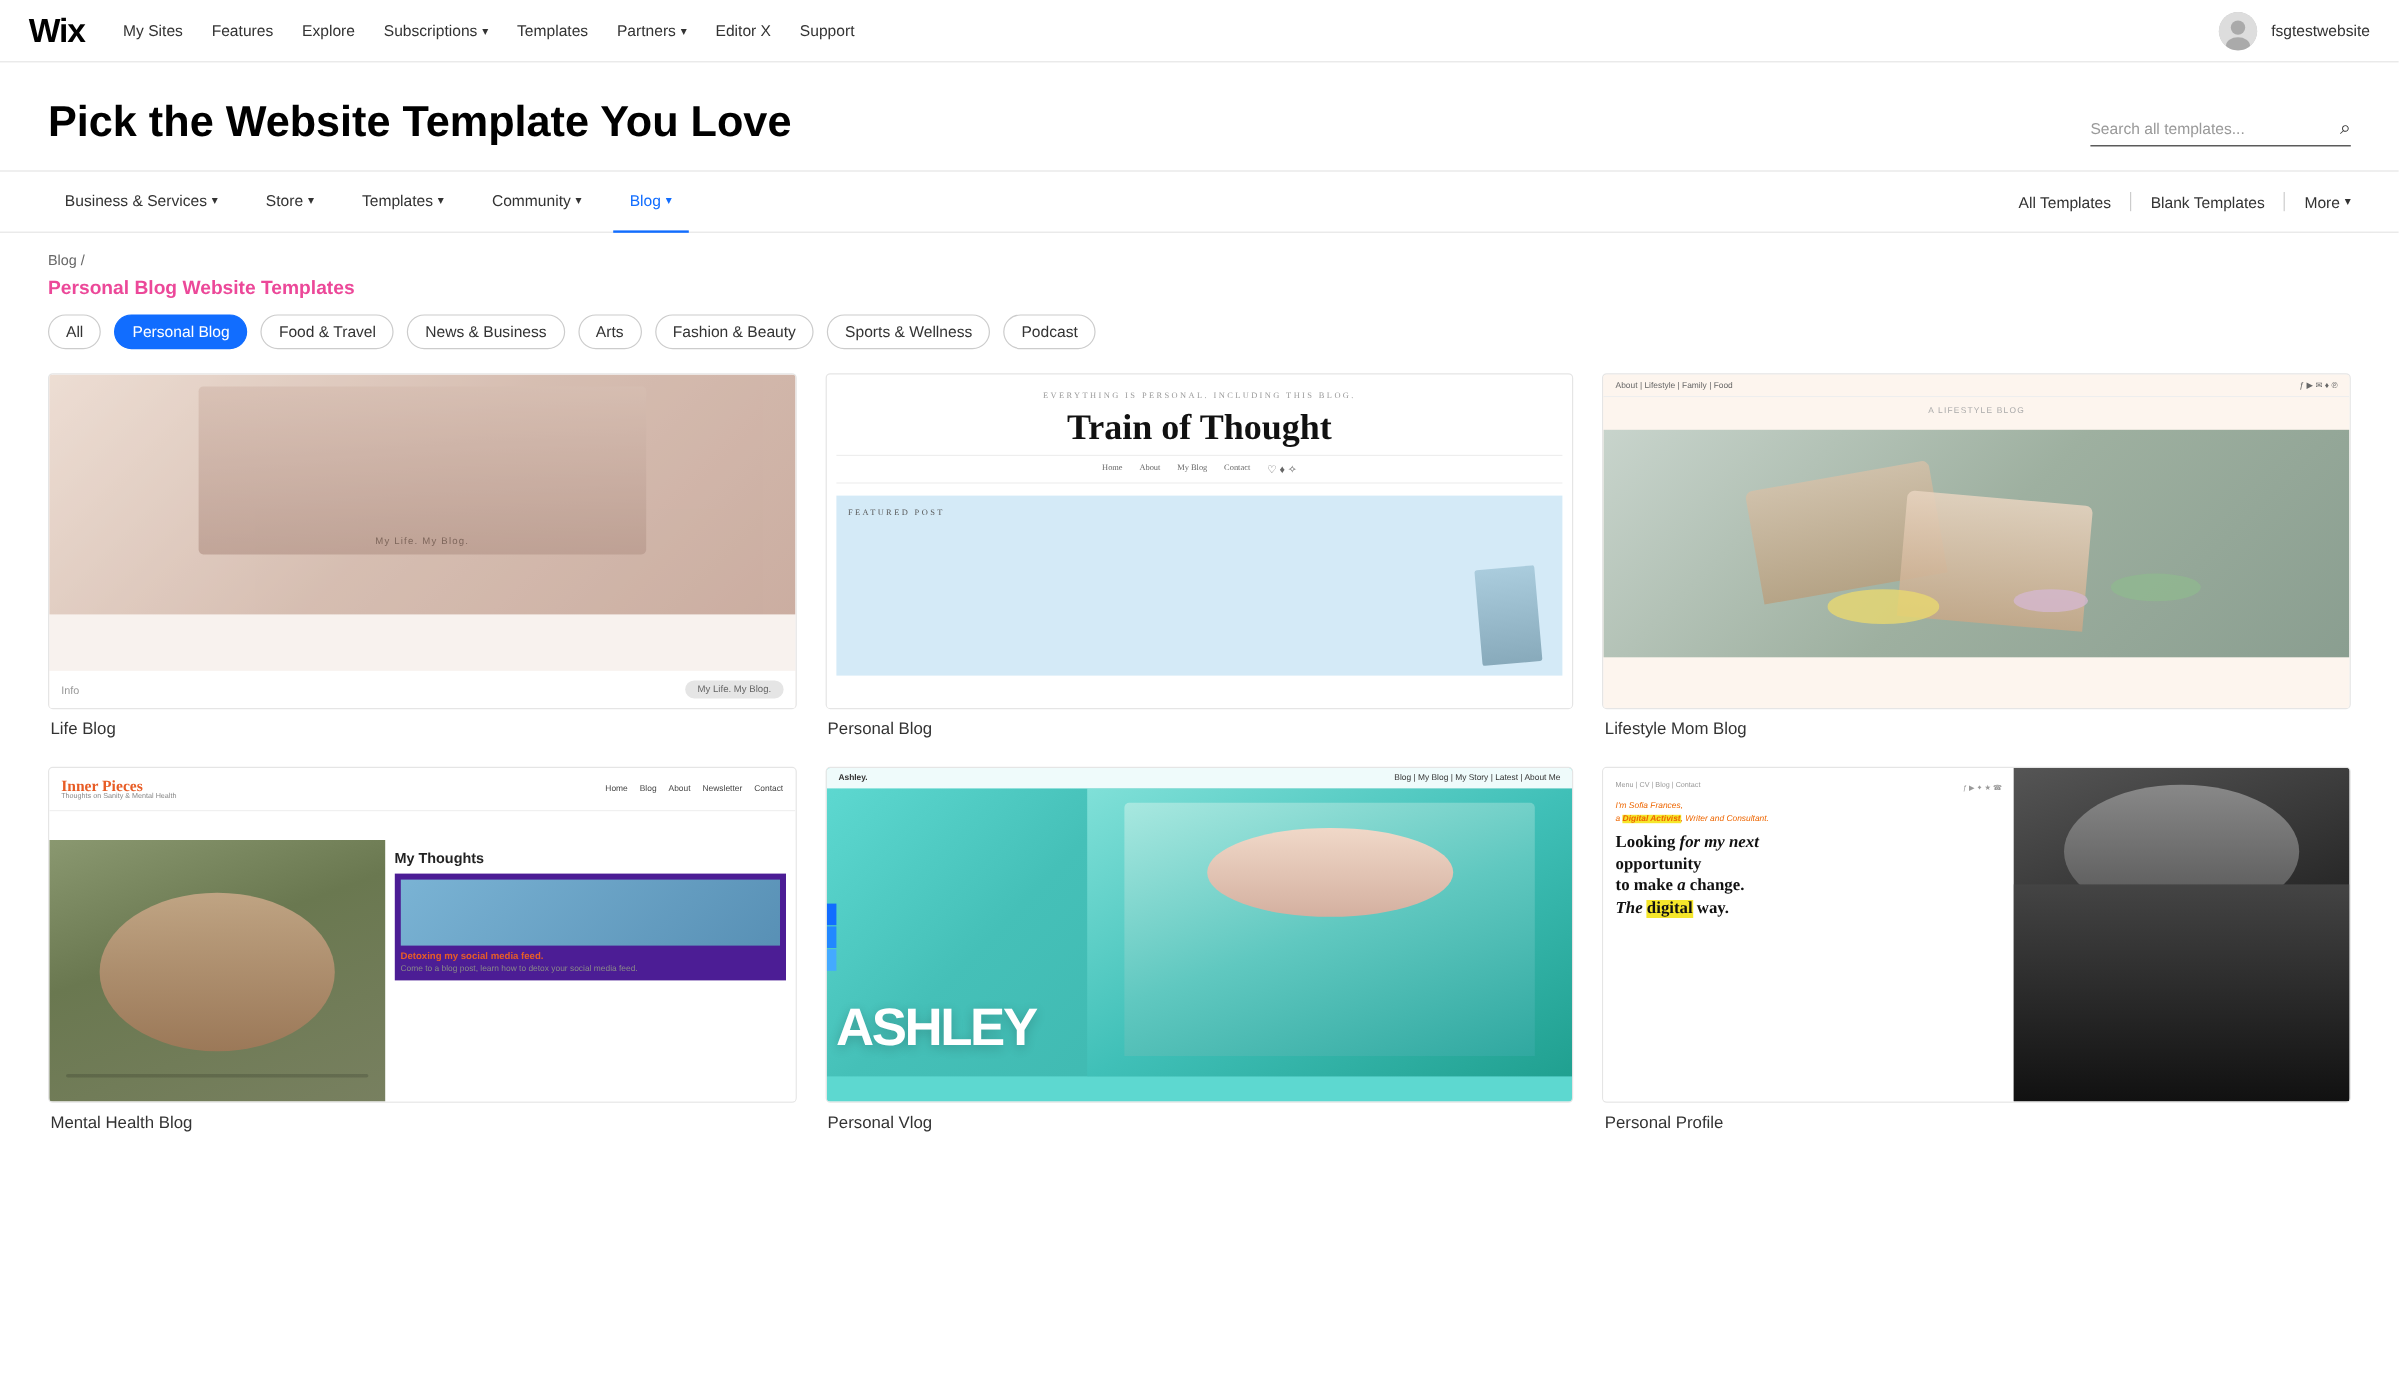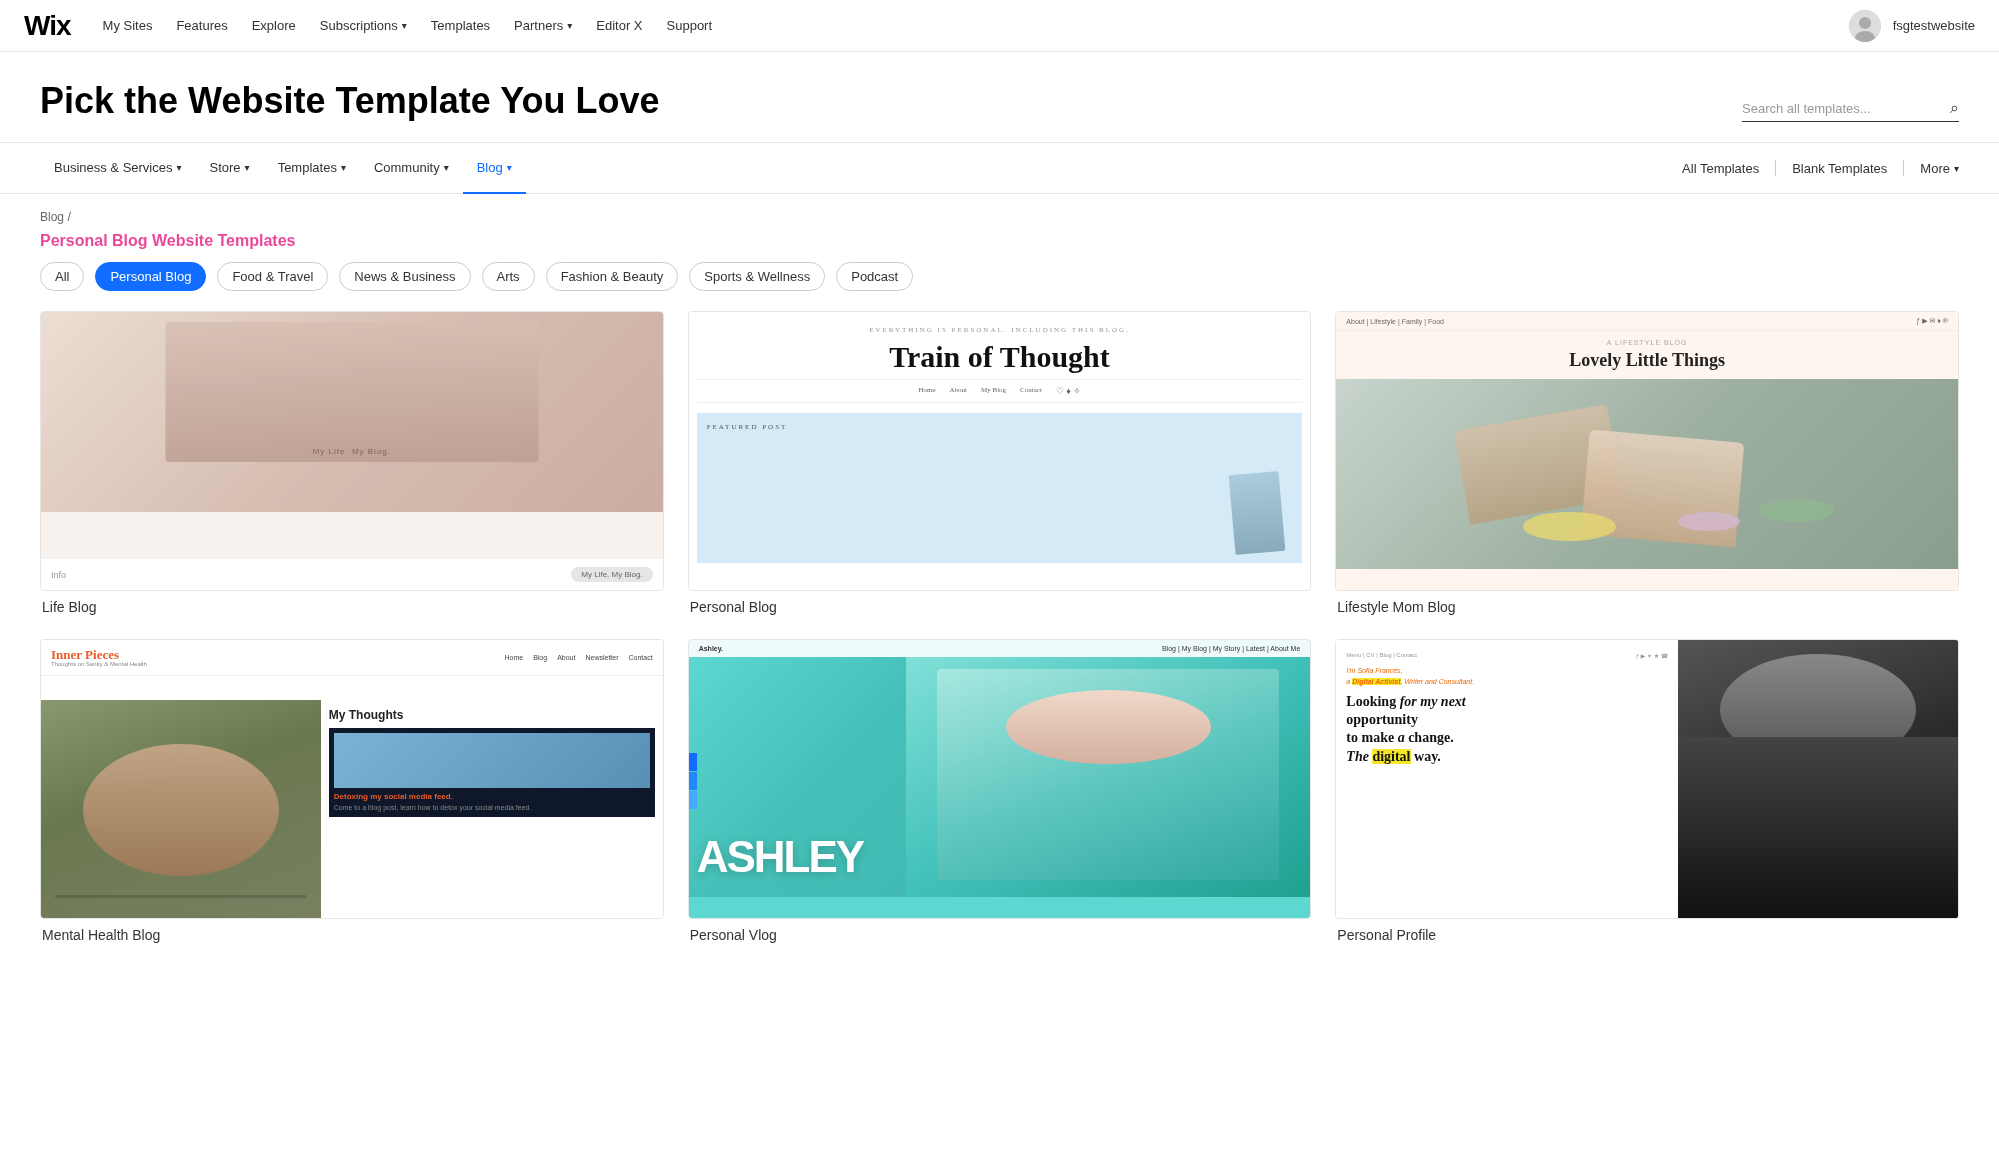--- a/index.html
+++ b/index.html
@@ -27,21 +27,21 @@
     .search-input { border: none; outline: none; font-size: 13px; width: 200px; color: #333; background: transparent; }
     .search-input::placeholder { color: #999; }
     .search-icon { color: #333; font-size: 16px; cursor: pointer; }
 
     
     .category-nav {
       display: flex; align-items: center; justify-content: space-between;
       border-top: 1px solid #e5e5e5; border-bottom: 1px solid #e5e5e5;
       padding: 0 40px; height: 52px;
     }
-    .cat-left { display: flex; gap: 0; }
+    .cat-left { display: flex; gap: 12px; }
     .cat-item {
       font-size: 13px; color: #333; padding: 0 14px; height: 52px;
       display: flex; align-items: center; gap: 4px; cursor: pointer;
       border-bottom: 2px solid transparent;
     }
     .cat-item.active { color: #116dff; border-bottom: 2px solid #116dff; font-weight: 500; }
     .cat-right { display: flex; align-items: center; gap: 16px; }
     .cat-right-item { font-size: 13px; color: #333; cursor: pointer; display: flex; align-items: center; gap: 4px; }
     .cat-divider { width: 1px; height: 16px; background: #ccc; }
 
@@ -253,21 +253,20 @@
   <div class="template-card">
     <div class="template-thumb">
       <div class="mock-container">
         <div style="background:#fdf5ee;height:100%;overflow:hidden;">
           <div style="display:flex;justify-content:space-between;align-items:center;padding:5px 10px;background:#fdf5ee;font-size:7px;color:#666;border-bottom:1px solid #eee;">
             <span>About | Lifestyle | Family | Food</span>
             <span>ƒ ▶ ✉ ♦ ℗</span>
           </div>
           <div style="text-align:center;padding:8px;background:#fdf5ee;">
             <div style="font-size:7px;color:#aaa;letter-spacing:1px;margin-bottom:4px;">A LIFESTYLE BLOG</div>
-            <div style="font-size:18px;font-weight:700;color:#222;font-family:Georgia,serif;">Lovely Little Things</div>
           </div>
           <div style="width:100%;height:190px;overflow:hidden;position:relative;">
             <div style="width:100%;height:100%;background:linear-gradient(135deg,#c8d4cc 0%,#9eb0a0 50%,#8a9e90 100%);position:relative;">
 
               <div style="position:absolute;top:20%;left:20%;width:25%;height:50%;background:linear-gradient(180deg,#d4c0a8,#b8a080);border-radius:6px 6px 0 0;opacity:0.85;transform:rotate(-10deg);"></div>
               <div style="position:absolute;top:30%;left:40%;width:25%;height:55%;background:linear-gradient(180deg,#e8d4c0,#c8a888);border-radius:6px 6px 0 0;opacity:0.85;transform:rotate(5deg);"></div>
               <div style="position:absolute;bottom:15%;left:30%;width:15%;height:15%;background:#e8d870;border-radius:50%;opacity:0.8;"></div>
               <div style="position:absolute;bottom:20%;left:55%;width:10%;height:10%;background:#d4b8d0;border-radius:50%;opacity:0.8;"></div>
               <div style="position:absolute;bottom:25%;right:20%;width:12%;height:12%;background:#90b890;border-radius:50%;opacity:0.8;"></div>
             </div>
@@ -300,21 +299,21 @@
             </div>
           </div>
           <div style="display:flex;height:220px;margin-top:24px;">
             <div style="width:45%;background:linear-gradient(160deg,#8a9870 0%,#6a7850 40%,#788060 100%);position:relative;overflow:hidden;">
 
               <div style="position:absolute;top:20%;left:15%;width:70%;height:60%;background:linear-gradient(to bottom,#c8a888,#a07858);border-radius:50%;opacity:0.9;"></div>
               <div style="position:absolute;bottom:10%;left:5%;right:5%;height:3px;background:rgba(0,0,0,0.15);border-radius:2px;"></div>
             </div>
             <div style="width:55%;background:#fff;padding:8px;">
               <div style="font-size:12px;font-weight:700;color:#222;margin-bottom:6px;">My Thoughts</div>
-              <div style="background:#0f172a;padding:5px;margin-bottom:5px;">
+              <div style="background:#4c1d95;padding:5px;margin-bottom:5px;">
                 <div style="width:100%;height:55px;background:linear-gradient(135deg,#7ab3d4 0%,#5890b5 100%);margin-bottom:4px;"></div>
                 <div style="font-size:8px;color:#e85d26;font-weight:600;margin-bottom:2px;">Detoxing my social media feed.</div>
                 <div style="font-size:7px;color:#888;line-height:1.3;">Come to a blog post, learn how to detox your social media feed.</div>
               </div>
             </div>
           </div>
         </div>
         <div class="thumb-overlay">
           <button class="thumb-btn primary">Edit</button>
           <button class="thumb-btn secondary">View</button>

